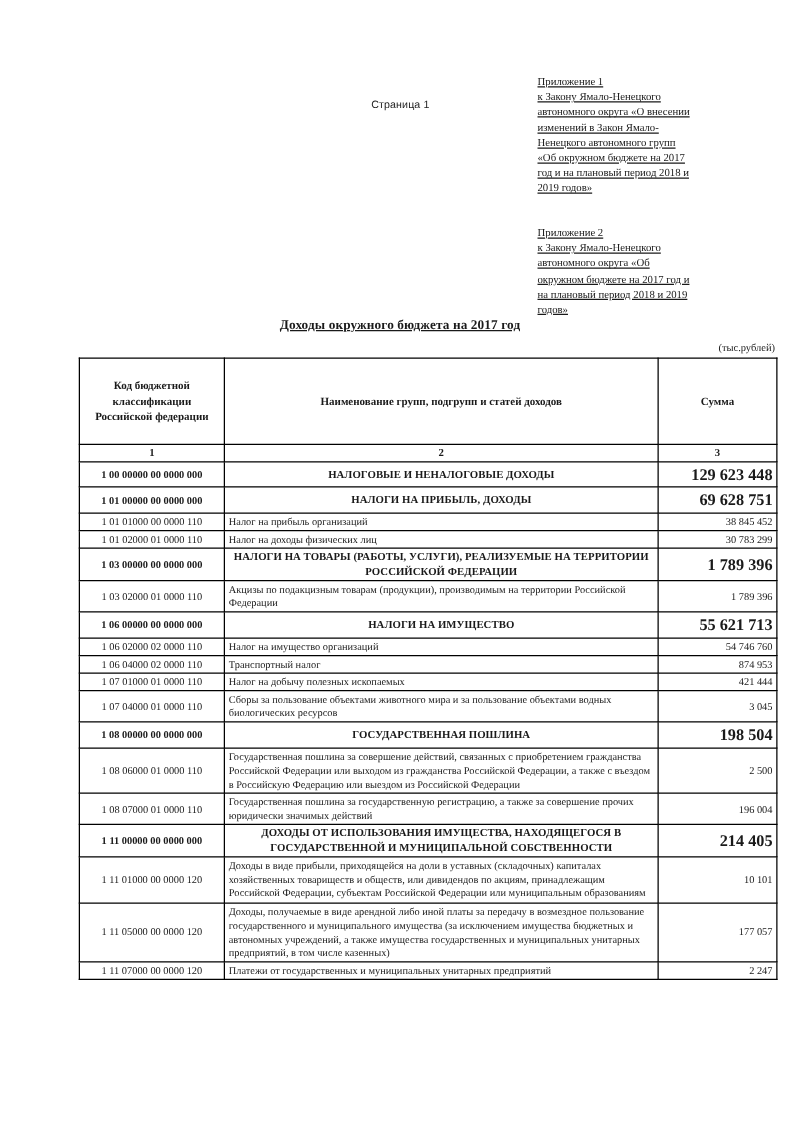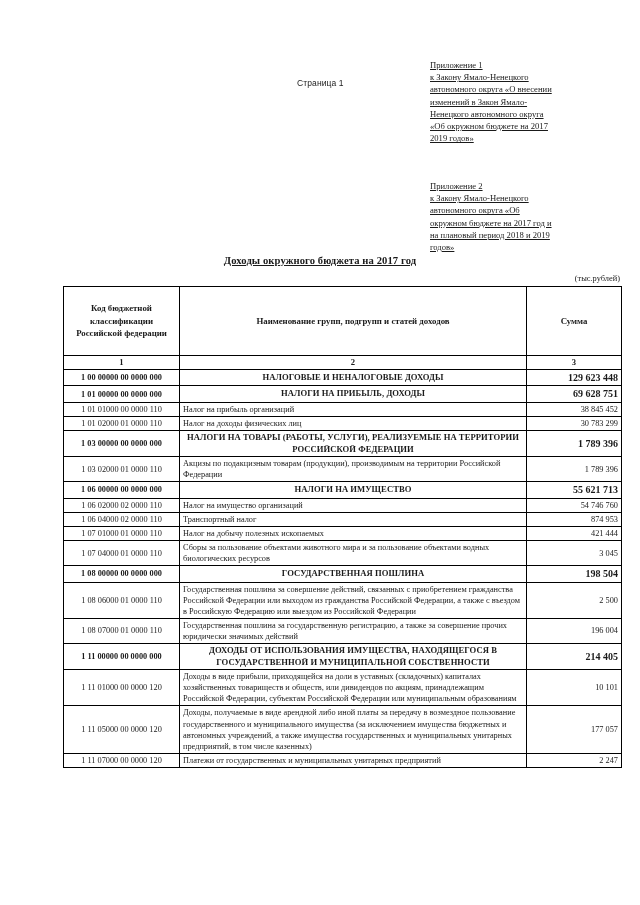--- a/index.html
+++ b/index.html
@@ -134,36 +134,37 @@
   tr.bold td.name,
   tr.bold td.sum {
     font-weight: bold;
   }
   tr.bold td.name {
     font-size: 8.6px;
     letter-spacing: 0.05px;
     text-align: center;
   }
   tr.bold td.code { font-size: 8.3px; }
-  tr.bold td.sum  { font-size: 10px; }
+  tr.bold td.sum  { font-size: 13px; }
 </style>
 </head>
 <body>
 
 <div class="page">
 
   <div class="page-marker">Страница 1</div>
 
   <div class="appendix appendix-1">
       <p>Приложение 1</p>
       <p>к Закону Ямало-Ненецкого</p>
       <p>автономного округа «О внесении</p>
       <p>изменений в Закон Ямало-</p>
-      <p>Ненецкого автономного округа</p>
+      <p>Ненецкого автономного групп</p>
       <p>«Об окружном бюджете на 2017</p>
+      <p>год и на плановый период 2018 и</p>
       <p>2019 годов»</p>
     </div>
   <div class="appendix appendix-2">
       <p>Приложение 2</p>
       <p>к Закону Ямало-Ненецкого</p>
       <p>автономного округа «Об</p>
       <p>окружном бюджете на 2017 год и</p>
       <p>на плановый период 2018 и 2019</p>
       <p>годов»</p>
     </div>

